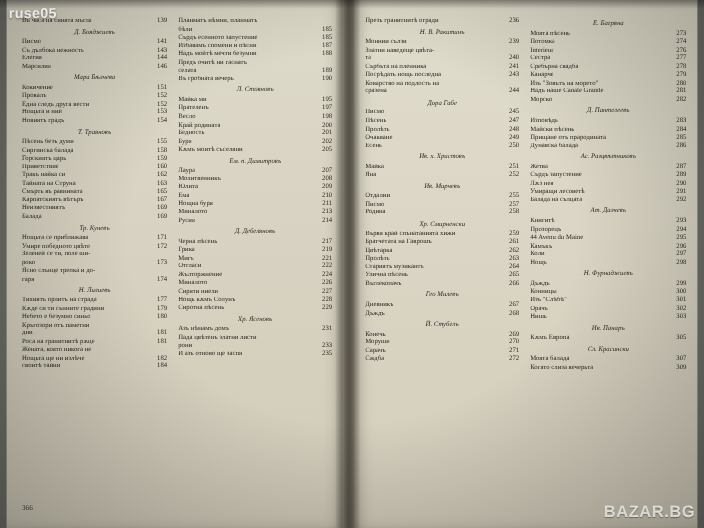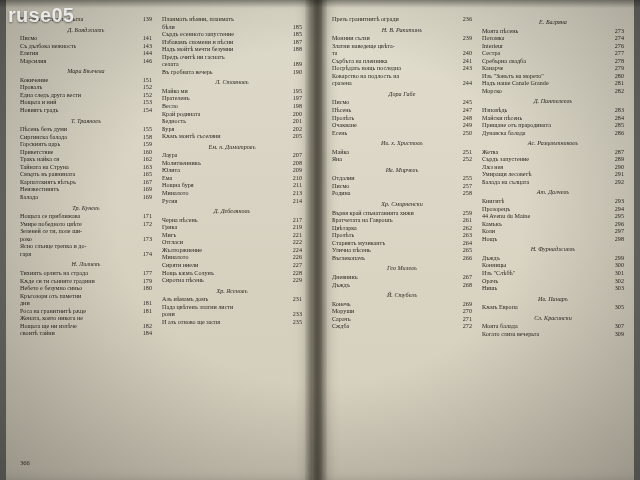--- a/index.html
+++ b/index.html
@@ -124,21 +124,21 @@
     font-weight: bold;
     color: rgba(255,255,255,.72);
     letter-spacing: .5px;
     text-shadow: 0 1px 1px rgba(0,0,0,.35);
   }
   .wm-top {
     position: absolute;
     left: 8px;
     top: 4px;
     font-family: "Liberation Sans", sans-serif;
-    font-size: 20px;
+    font-size: 13px;
     font-weight: bold;
     color: rgba(245,245,245,.9);
     letter-spacing: .3px;
     text-shadow: 0 1px 2px rgba(0,0,0,.45);
   }
 </style>
 </head>
 <body>
 
 <div id="page">
@@ -709,13 +709,14 @@
             <span class="t">Когато слиза вечерьта</span>
             <span class="p">309</span>
           </div>
         </div>
     </div>
     <div class="gutter"></div>
   </div>
   <div class="page-edge-top"></div>
   <div class="vignette"></div>
   <div class="wm-top">ruse05</div>
+  <div class="wm">BAZAR.BG</div>
 </div>
 
 </body></html>

